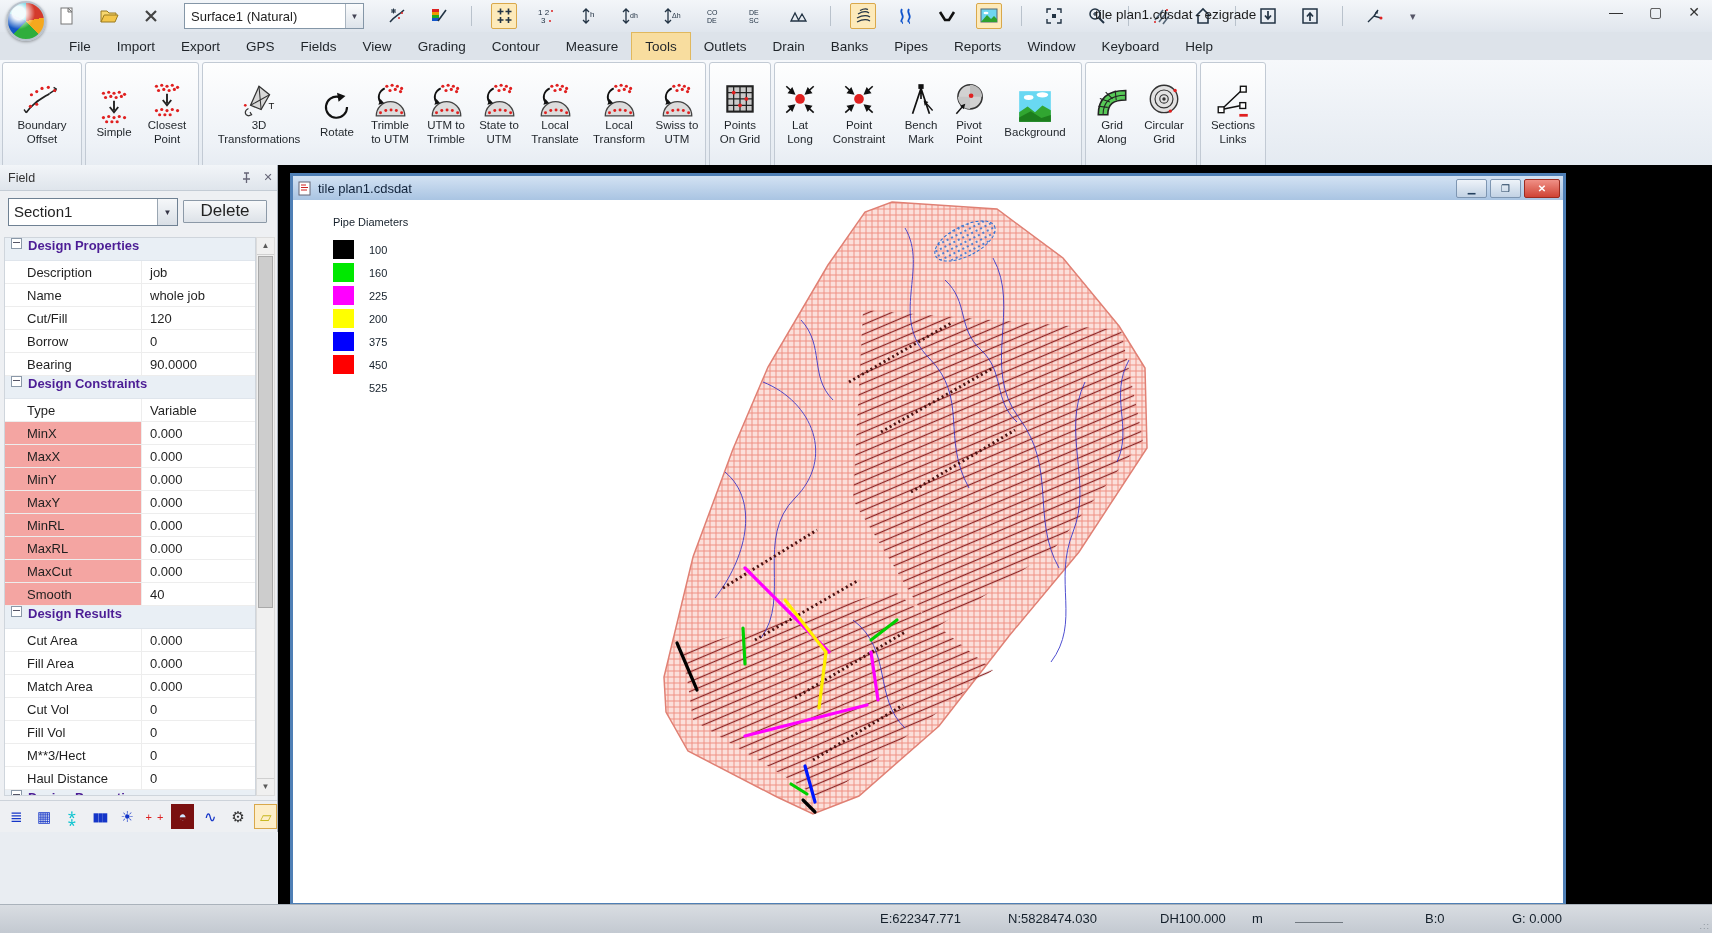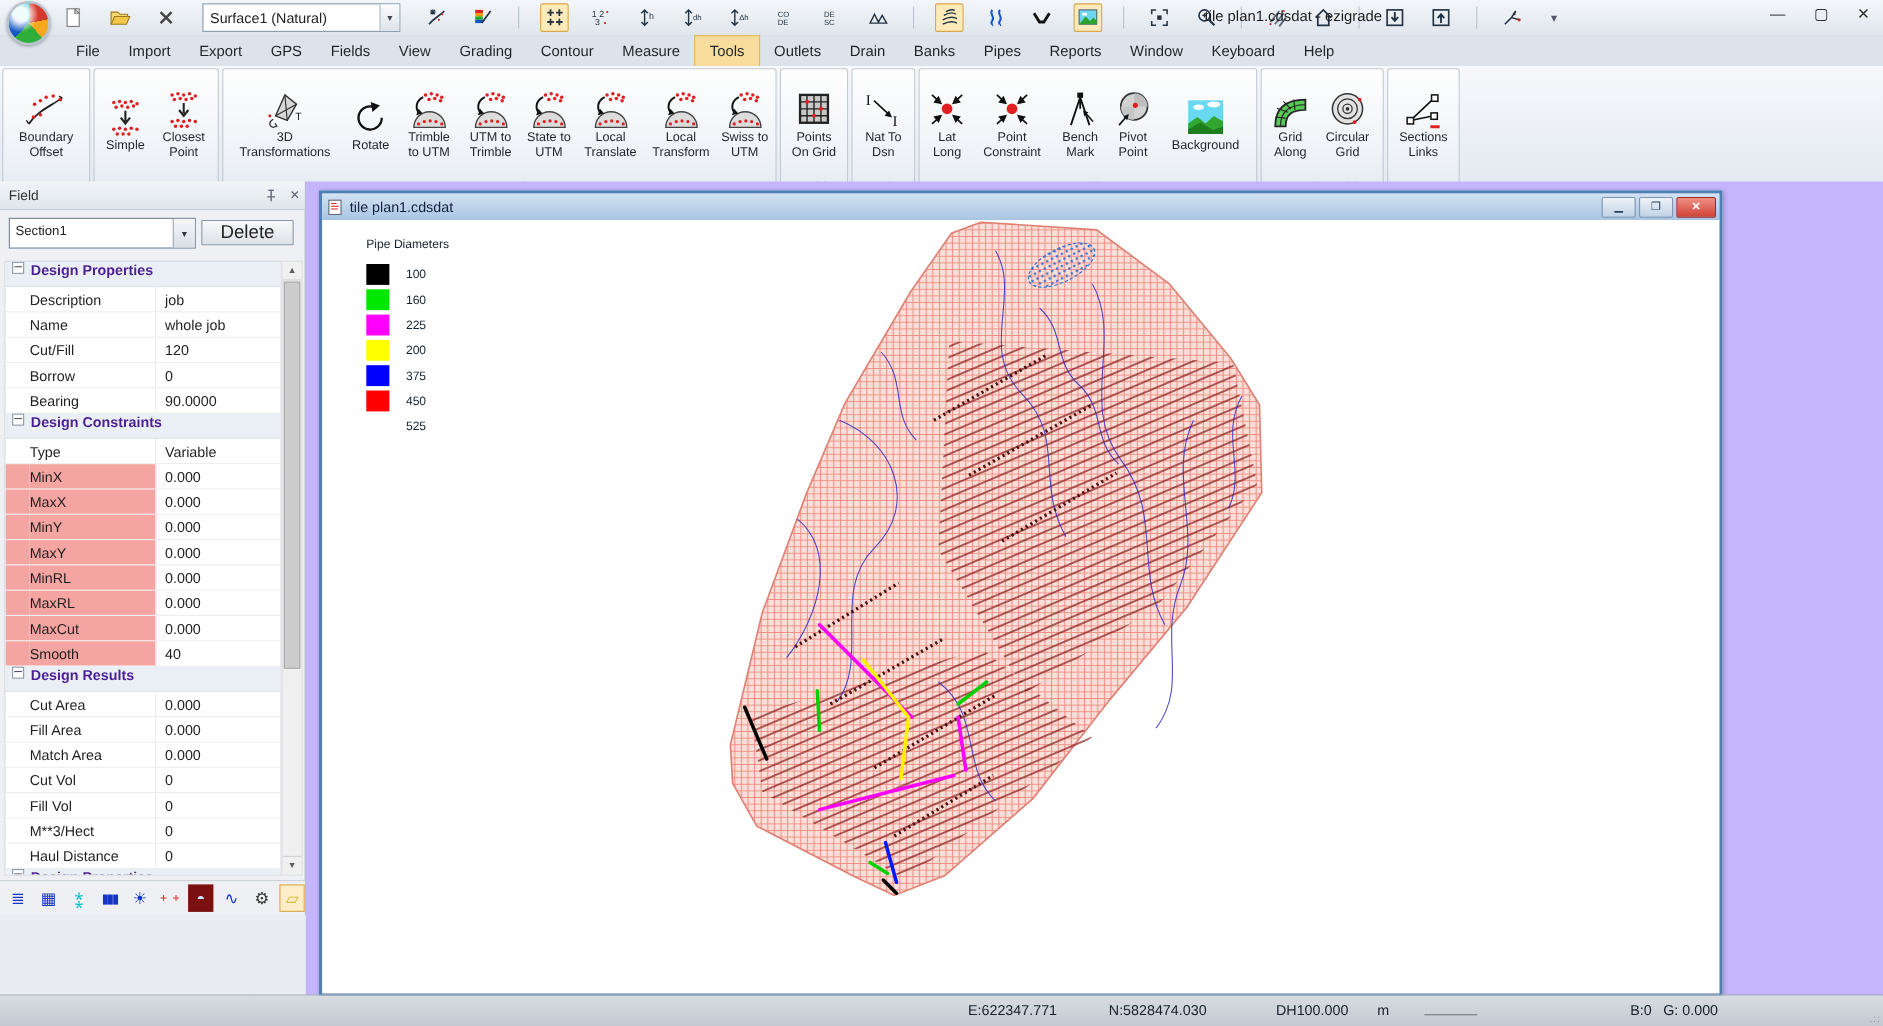--- a/index.html
+++ b/index.html
@@ -39,21 +39,21 @@
   .rbtn .ric{width:38px;height:36px}
   .rbtn .rlbl{font-size:11.5px;line-height:1.18;text-align:center;color:#1f2429;margin-top:1px}
   
   .dock{position:absolute;left:0;top:165px;width:277px;height:667px;background:#eef0f3;border-right:1px solid #a9b1bb}
   .dockhead{position:absolute;left:0;top:0;right:0;height:25px;background:linear-gradient(#f2f5f8,#dfe5ec);
             border-bottom:1px solid #c4ccd5;display:flex;align-items:center;font-size:12.5px;color:#333;padding-left:8px}
   .dockhead .sp{flex:1}
   .dockhead .hic{width:18px;text-align:center;color:#667;font-size:11px}
   .comborow{position:absolute;left:8px;top:33px;right:8px;height:26px}
   .seccombo{position:absolute;left:0;top:0;width:168px;height:26px;background:#fff;border:1px solid #6f8193;display:flex}
-  .seccombo .txt{flex:1;font-size:12px;padding:4px 0 0 5px}
+  .seccombo .txt{flex:1;font-size:15px;padding:4px 0 0 5px}
   .seccombo .arr{width:19px;background:linear-gradient(#f5f7f9,#d9dfe6);border-left:1px solid #9aa6b2;
                  font-size:8px;color:#334;display:flex;align-items:center;justify-content:center}
   .delbtn{position:absolute;right:2px;top:2px;width:82px;height:21px;background:linear-gradient(#f8f9fa,#dde2e8);
           border:1px solid #8c99a7;font-size:17px;text-align:center;line-height:20px;border-radius:1px}
   .pgrid{position:absolute;left:4px;top:72px;right:21px;bottom:36px;background:#fff;border:1px solid #cfd5dc;overflow:hidden}
   .prow{height:22px;display:flex;border-bottom:1px solid #ededed;font-size:13px;align-items:center}
   .prow .gut{width:22px;align-self:stretch}
   .prow .lab{width:114px;align-self:stretch;display:flex;align-items:center;border-right:1px solid #ededed;color:#1f1f1f}
   .prow .val{flex:1;padding-left:8px;color:#1f1f1f}
   .prow.hl .gut,.prow.hl .lab{background:#f4a5a2}
@@ -64,21 +64,21 @@
   .vsb .b{position:absolute;left:0;right:0;height:16px;background:#f0f0f0;color:#5a5a5a;font-size:8px;text-align:center;line-height:16px}
   .vsb .up{top:0;border-bottom:1px solid #d0d0d0}
   .vsb .dn{bottom:0;border-top:1px solid #d0d0d0}
   .vsb .th{position:absolute;left:1px;right:1px;top:18px;height:350px;background:#cdcdcd;border:1px solid #a9a9a9}
   .docktools{position:absolute;left:0;bottom:0;right:0;height:31px;background:#eef0f3;border-top:1px solid #cdd3da;
              display:flex;align-items:center;gap:5px;padding-left:5px}
   .dti{width:23px;height:23px;display:flex;align-items:center;justify-content:center;font-size:15px;color:#1435c8;border:1px solid transparent}
   .dti.dark{background:#7a1010;color:#cfe6ff;font-size:13px}
   .dti.act{background:#fdeec9;border-color:#d9a84b;color:#c8b821}
   
-  .mdi{position:absolute;left:278px;top:165px;right:0;bottom:28px;background:#c4b5fd}
+  .mdi{position:absolute;left:278px;top:165px;right:0;bottom:28px;background:#000000}
   .child{position:absolute;left:12px;top:8px;width:1270px;height:727px;background:#fff;
          border:3px solid #4f7fb5;box-shadow:1px 1px 4px rgba(0,0,0,.25)}
   .childbar{position:absolute;left:0;top:0;right:0;height:24px;background:linear-gradient(#d3e2f3,#a9c4e2);
             display:flex;align-items:center;padding-left:5px;border-bottom:1px solid #8fb0d2}
   .childbar .t{font-size:13px;color:#10223a;margin-left:5px}
   .childbar .sp{flex:1}
   .cbtn{width:29px;height:17px;border-radius:2px;margin-right:3px;display:flex;align-items:center;justify-content:center;
         font-size:10px;border:1px solid #7e96b2;background:linear-gradient(#eef3f9,#c2d2e4);color:#23405e}
   .cbtn.close{background:linear-gradient(#f09086,#cf4335);border-color:#9c2b20;color:#fff;font-weight:bold;width:34px}
   .canvas{position:absolute;left:0;top:24px;right:0;bottom:0;background:#fff;overflow:hidden}
@@ -519,29 +519,20 @@
     <span class="rcap">Transformations</span>
   </div>
   <div class="rgroup">
     <div class="rbtn">
       <svg class="ric" viewBox="0 0 36 34">
           <use href="#ic-grid-red-points"></use>
         </svg>
       <span class="rlbl" style="width:48px">Points On Grid</span>
     </div>
     <span class="rcap">Grid</span>
-  </div>
-  <div class="rgroup">
-    <div class="rbtn">
-      <svg class="ric" viewBox="0 0 36 34">
-          <use href="#ic-nat-to-dsn"></use>
-        </svg>
-      <span class="rlbl" style="width:44px">Nat To Dsn</span>
-    </div>
-    <span class="rcap">Tools</span>
   </div>
   <div class="rgroup">
     <div class="rbtn">
       <svg class="ric" viewBox="0 0 36 34">
           <use href="#ic-dot-inward-arrows"></use>
         </svg>
       <span class="rlbl" style="width:36px">Lat Long</span>
     </div>
     <div class="rbtn">
       <svg class="ric" viewBox="0 0 36 34">
@@ -856,16 +847,16 @@
     </div>
   </div>
 </div>
 
 <div class="status">
   <span class="sfield" style="left:880px">E:622347.771</span>
   <span class="sfield" style="left:1008px">N:5828474.030</span>
   <span class="sfield" style="left:1160px">DH100.000</span>
   <span class="sfield" style="left:1252px">m</span>
   <span class="sblank" style="left:1295px"></span>
-  <span class="sfield" style="left:1482px">B:0</span>
+  <span class="sfield" style="left:1425px">B:0</span>
   <span class="sfield" style="left:1512px">G: 0.000</span>
   <span class="grip">.::</span>
 </div>
 
 </body></html>

